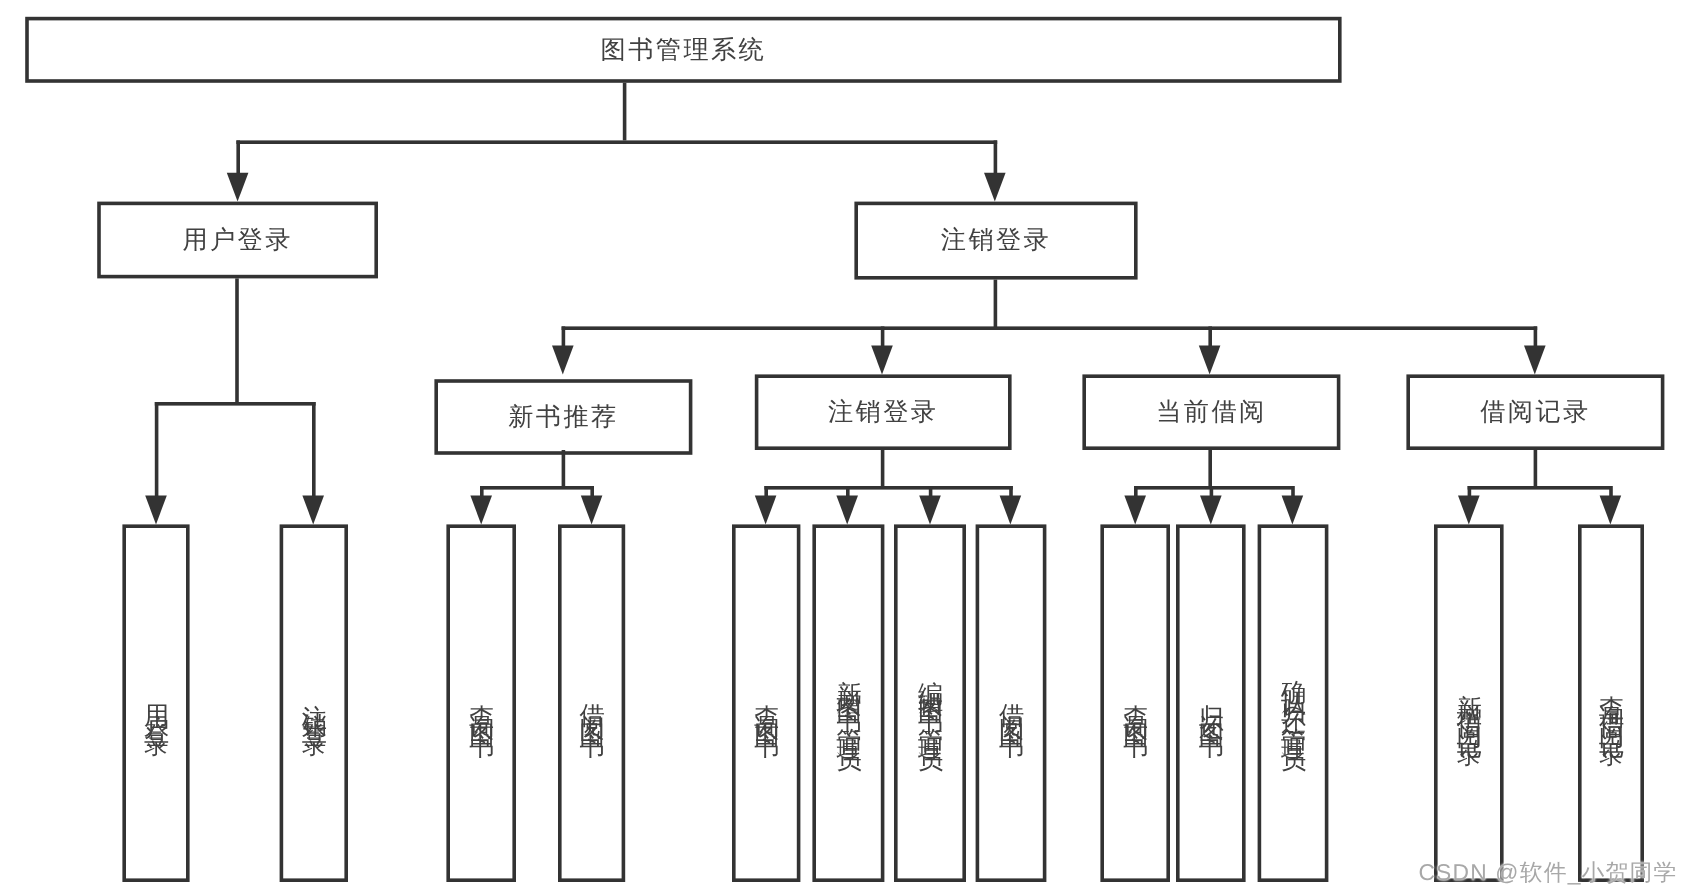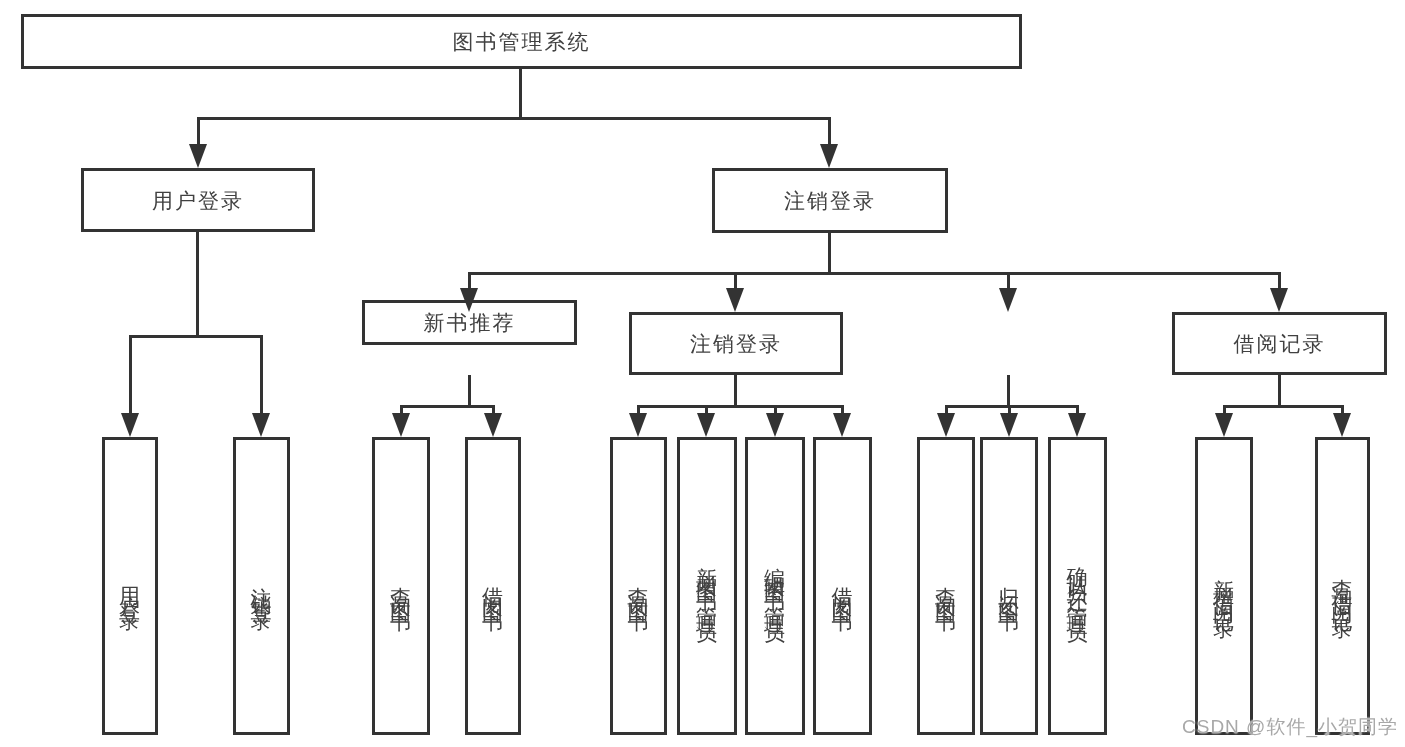--- a/index.html
+++ b/index.html
@@ -25,36 +25,39 @@
   .watermark{
     position:absolute;left:1182px;top:714px;font-size:19px;letter-spacing:1px;
     color:var(--wm,#a8a8a8);text-shadow:0 0 2px #fff,0 0 2px #fff;white-space:nowrap;
   }
 </style>
 </head>
 <body>
 
 <div class="canvas" id="canvas">
 
-  <div class="box hbox" style="left:21px;top:14px;width:1001px;height:55px;">
+  <div class="box hbox" style="left:21px;top:14px;width:1097px;height:55px;">
     <span>图书管理系统</span>
   </div>
 
   <div class="box hbox" style="left:81px;top:168px;width:234px;height:64px;">
     <span>用户登录</span>
   </div>
   <div class="box hbox" style="left:712px;top:168px;width:236px;height:65px;">
     <span>注销登录</span>
   </div>
 
-  <div class="box hbox" style="left:362px;top:300px;width:215px;height:45px;">
+  <div class="box hbox" style="left:362px;top:316px;width:215px;height:63px;">
     <span>新书推荐</span>
   </div>
   <div class="box hbox" style="left:629px;top:312px;width:214px;height:63px;">
     <span>注销登录</span>
+  </div>
+  <div class="box hbox" style="left:902px;top:312px;width:215px;height:63px;">
+    <span>当前借阅</span>
   </div>
   <div class="box hbox" style="left:1172px;top:312px;width:215px;height:63px;">
     <span>借阅记录</span>
   </div>
 
   <div class="box vbox" style="left:102px;top:437px;width:56px;height:298px;">
     <span>用户登录</span>
   </div>
   <div class="box vbox" style="left:233px;top:437px;width:57px;height:298px;">
     <span>注销登录</span>

